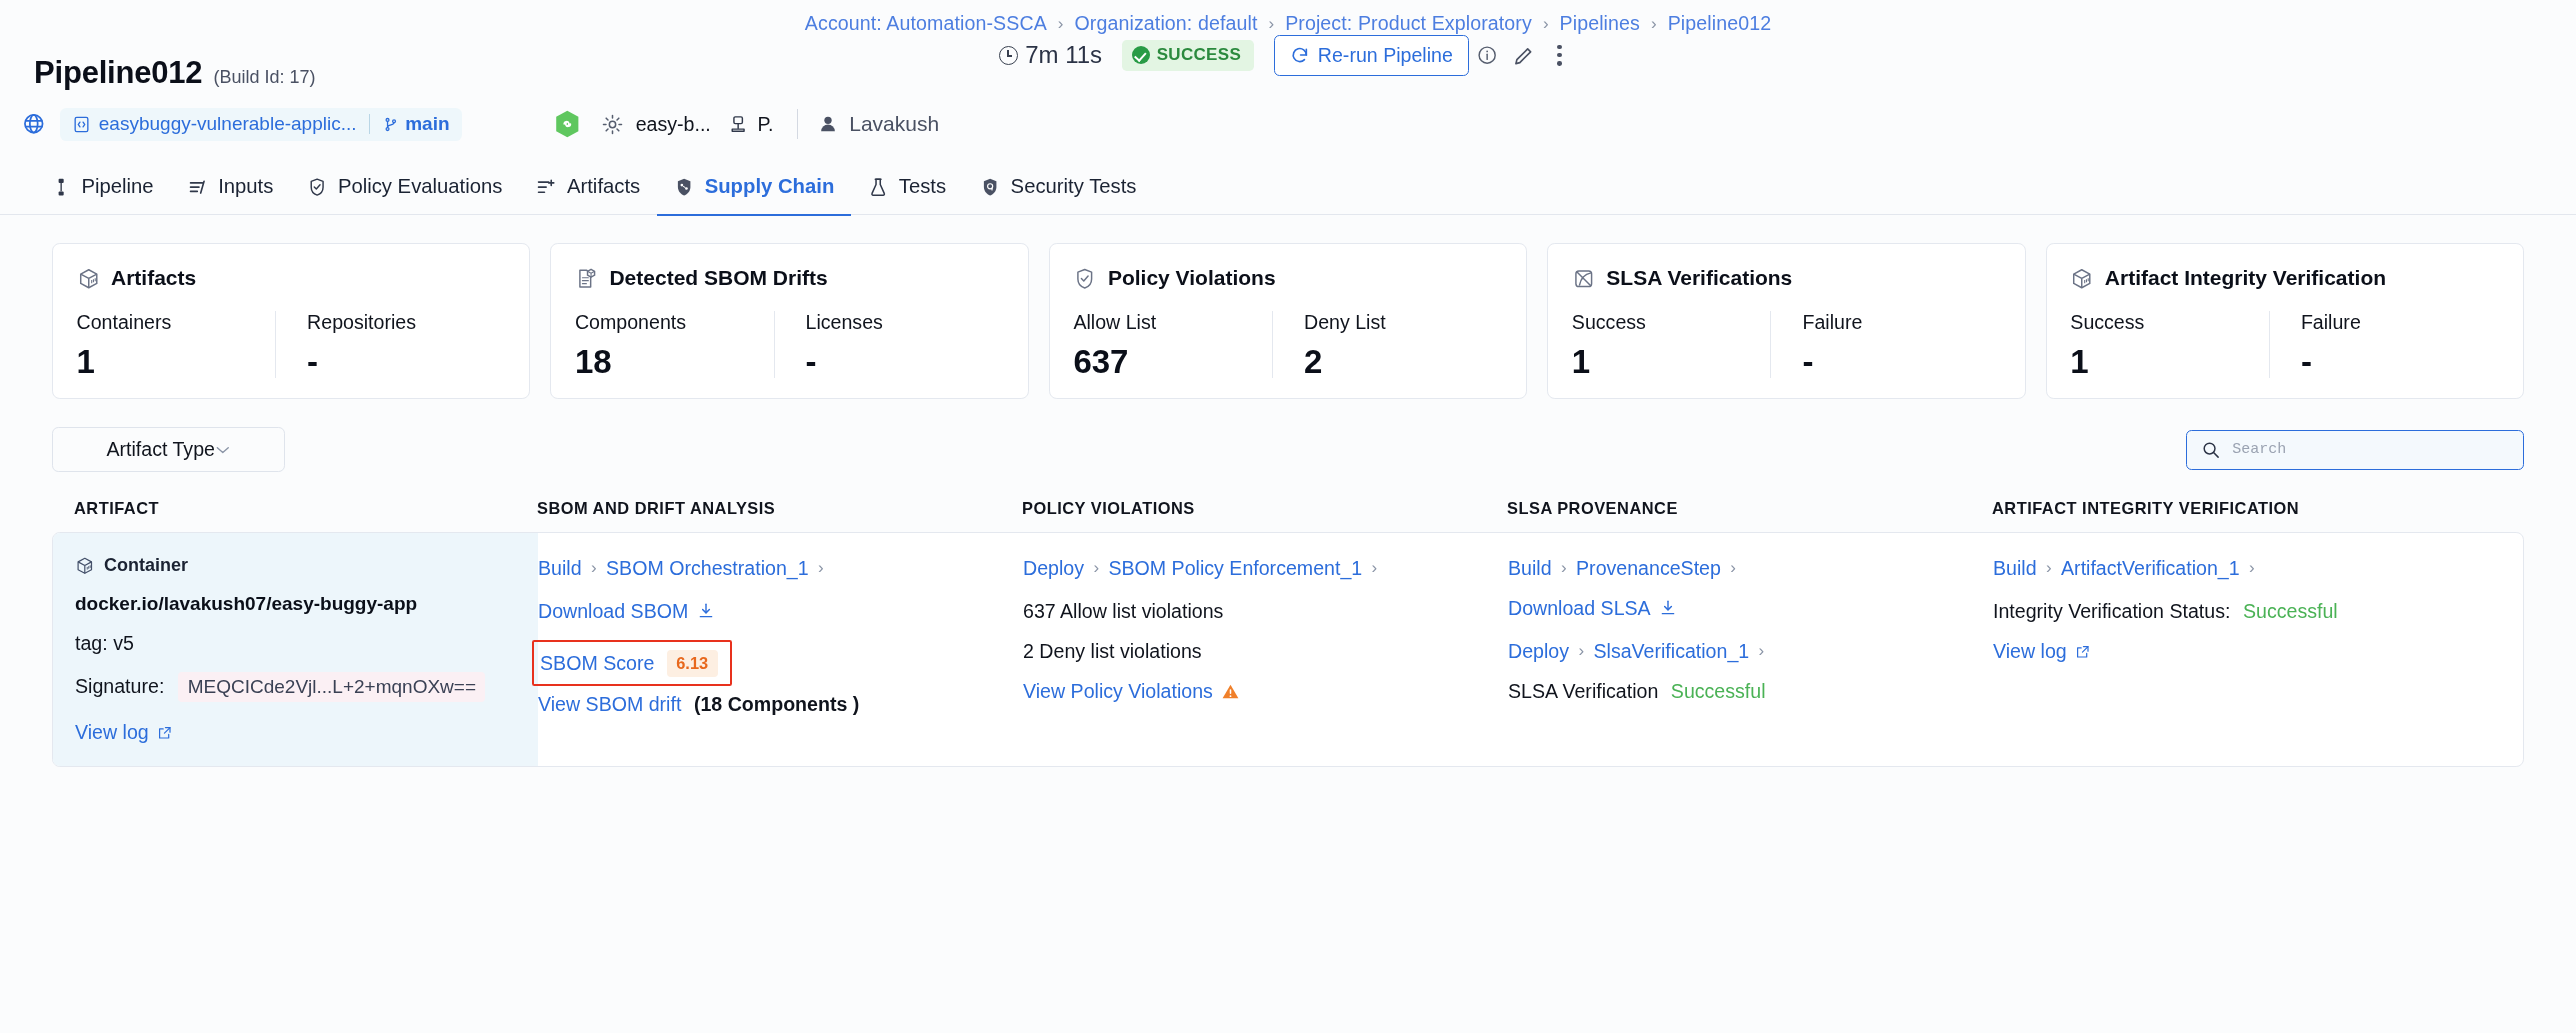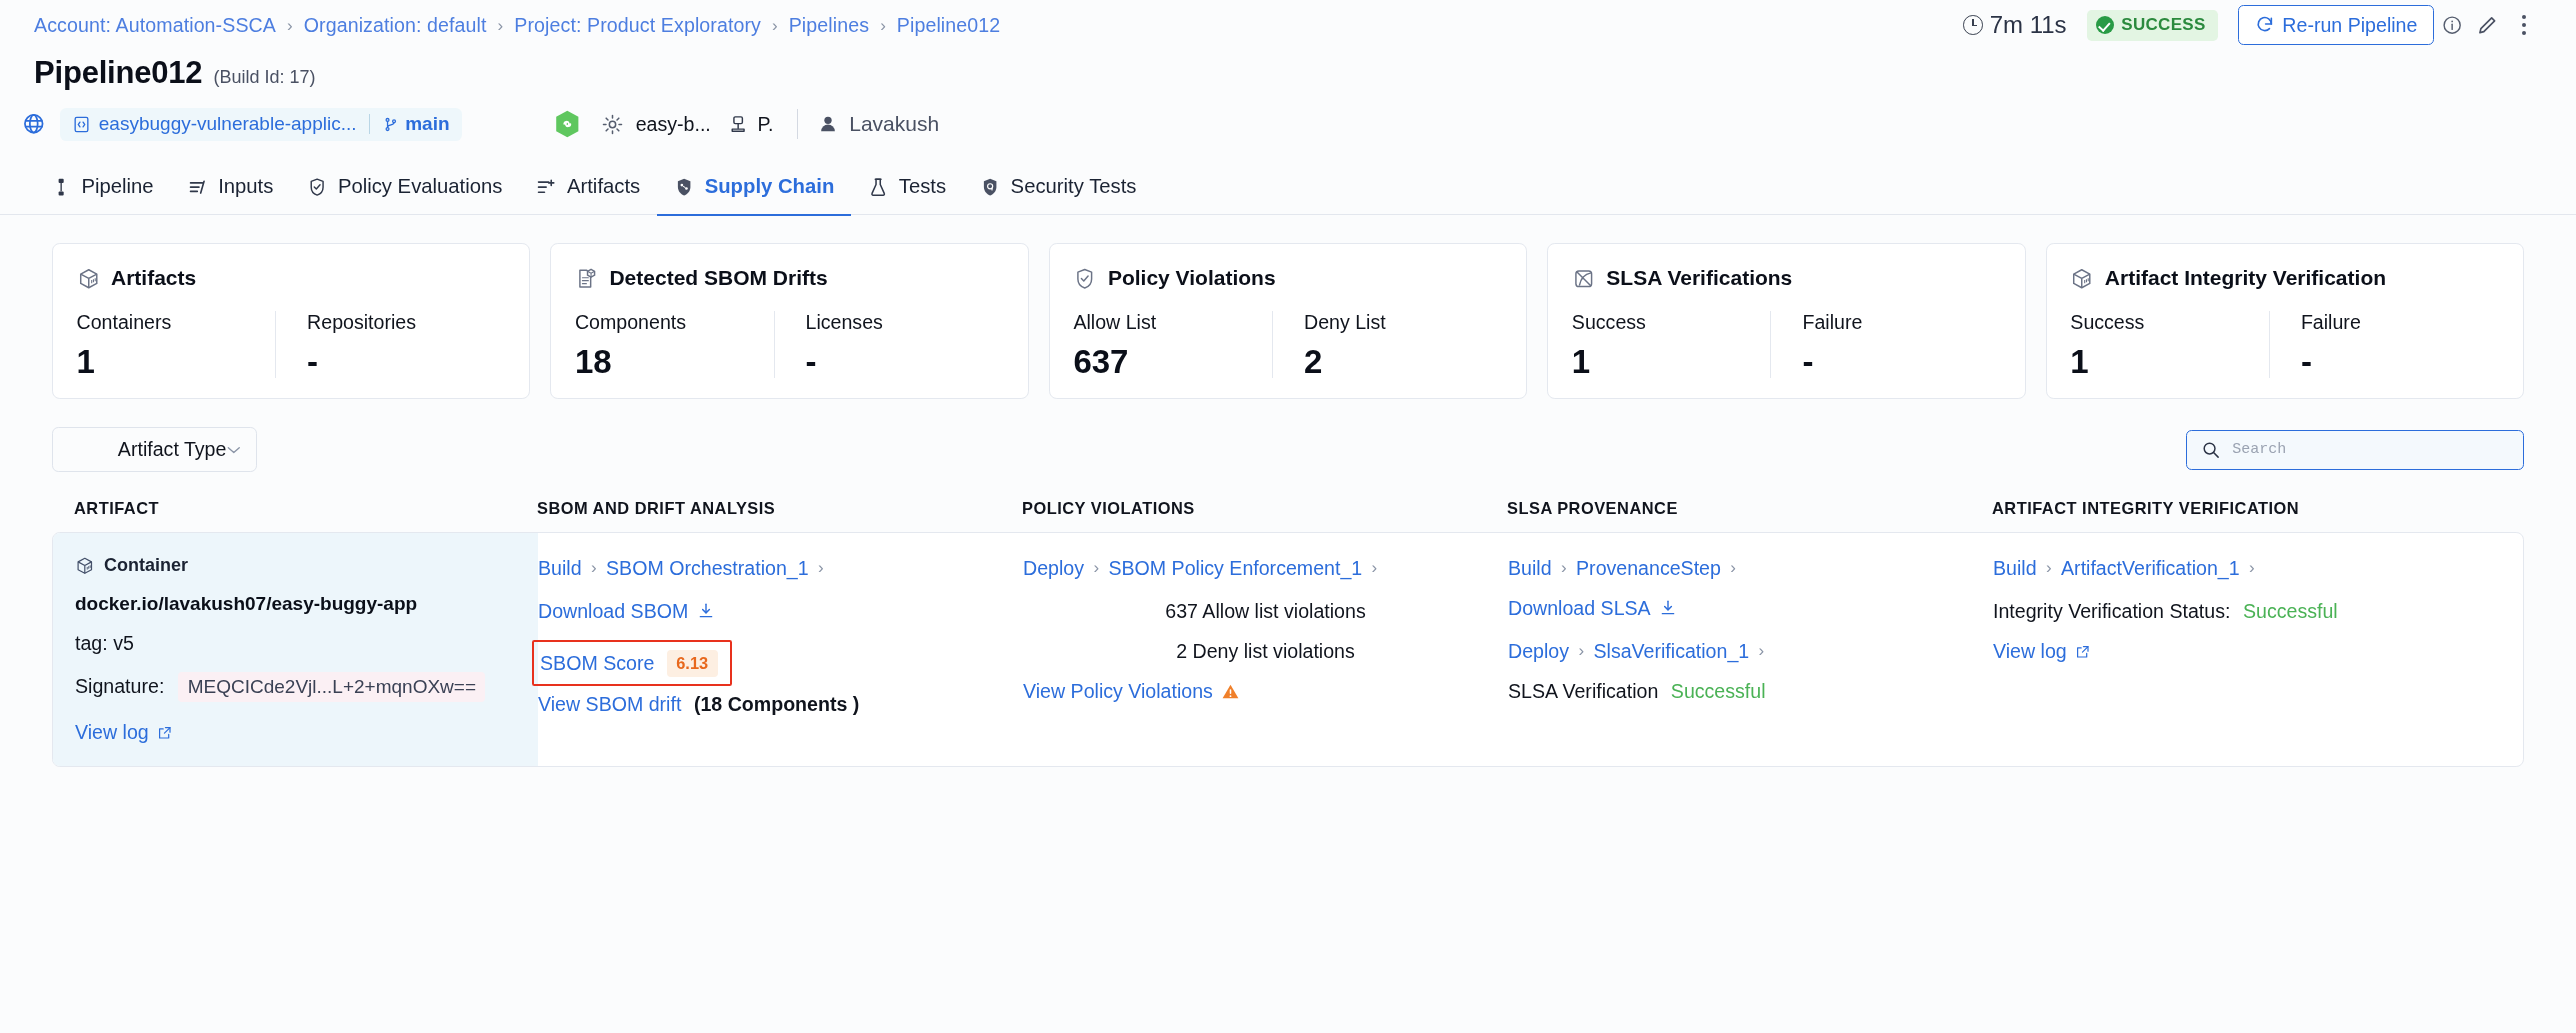--- a/index.html
+++ b/index.html
@@ -8,21 +8,21 @@
     background: #fbfcfd;
     font-family: "Liberation Sans", sans-serif;
     color: #0b0f19;
     overflow: hidden;
   }
   .page { position: relative; width: 2576px; height: 1034px; background: #fbfcfd; }
 
   
   .crumb-bar {
     height: 50px; display: flex; align-items: center;
-    padding: 12px 34px; background: #fbfcfd;
+    padding: 12px 34px; background: #fbfcfd; flex-direction: column;
   }
   .crumbs { display: flex; align-items: center; gap: 0; flex: 1; }
   .crumb {
     font-size: 19.6px; color: #4d7ee0; white-space: nowrap;
     text-decoration: none; letter-spacing: 0.1px;
   }
   .crumb-sep {
     font-size: 17px; color: #8a94a6; padding: 0 11px; line-height: 1;
   }
   .crumb-right { display: flex; align-items: center; gap: 0; }
@@ -125,22 +125,22 @@
   .metric + .metric { border-left: 1.1px solid #e4e8ef; padding-left: 31px; }
   .metric .mlabel { font-size: 19.6px; color: #10141d; margin-bottom: 11px; white-space: nowrap; }
   .metric .mvalue { font-size: 33px; font-weight: bold; color: #0b0f19; line-height: 1; }
 
   
   .filter-row {
     display: flex; align-items: center; justify-content: space-between;
     padding: 28px 52px 0;
   }
   .select-box {
-    display: flex; align-items: center; justify-content: flex-end;
-    width: 205px; border: 1.1px solid #dfe4ec; border-radius: 6.3px;
+    display: flex; align-items: center; justify-content: center;
+    width: 233px; border: 1.1px solid #dfe4ec; border-radius: 6.3px;
     padding: 10.2px 14px; background: #fbfcfd; cursor: pointer;
   }
   .select-box .slabel { font-size: 19.6px; color: #10141d; }
   .chev { width: 15.6px; height: 9.4px; }
   .search-box {
     display: flex; align-items: center; gap: 11.7px;
     width: 338px; border: 1.3px solid #2c6ddb; border-radius: 5.5px;
     padding: 9.4px 14px; background: #f4f9fd;
   }
   .search-ico { width: 19.6px; height: 19.6px; flex: 0 0 auto; }
@@ -183,21 +183,21 @@
     padding: 3.9px 9.4px; border-radius: 3.9px; white-space: nowrap;
   }
   .link { font-size: 19.6px; color: #2c6ddb; cursor: pointer; }
   .link-row { display: flex; align-items: center; gap: 8.6px; }
   .ext-ico { width: 15.6px; height: 15.6px; }
   .dl-ico { width: 18px; height: 18px; }
 
   .bc-line { display: flex; align-items: center; margin-bottom: 20.3px; }
   .bc-line .bcrumb { font-size: 19.6px; color: #2c6ddb; cursor: pointer; white-space: nowrap; }
   .bc-line .bcsep { font-size: 17px; color: #8a94a6; padding: 0 9.4px; }
-  .row-line { font-size: 19.6px; color: #10141d; margin-bottom: 17px; text-align: center; }
+  .row-line { font-size: 19.6px; color: #10141d; margin-bottom: 17px; }
   .mb26 { margin-bottom: 20.3px; }
   .mb22 { margin-bottom: 17px; }
 
   .score-wrap {
     display: inline-flex; align-items: center; gap: 12.5px;
     border: 2.7px solid #e8311d; border-radius: 2.3px;
     padding: 7.8px 12.5px 7.8px 6.3px; margin: -3.1px 0 6.3px -6.3px;
   }
   .score-label { font-size: 19.6px; color: #2c6ddb; cursor: pointer; }
   .score-chip {

